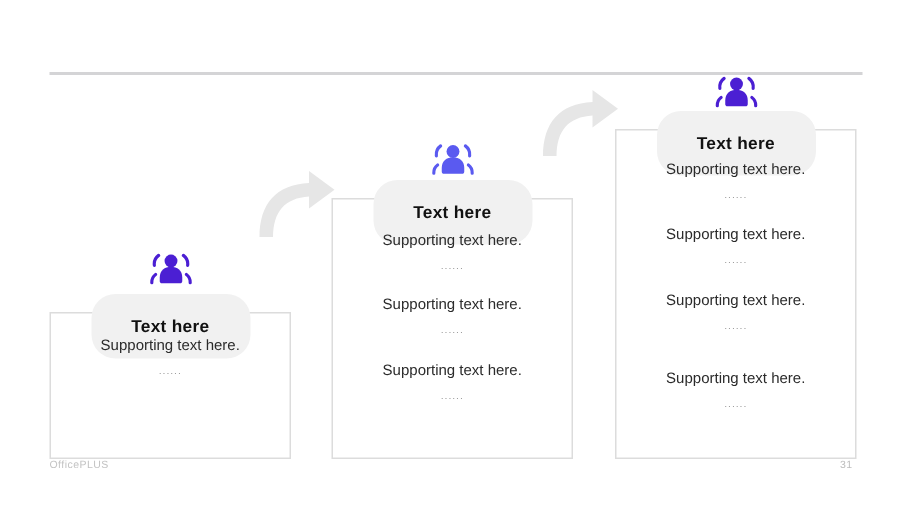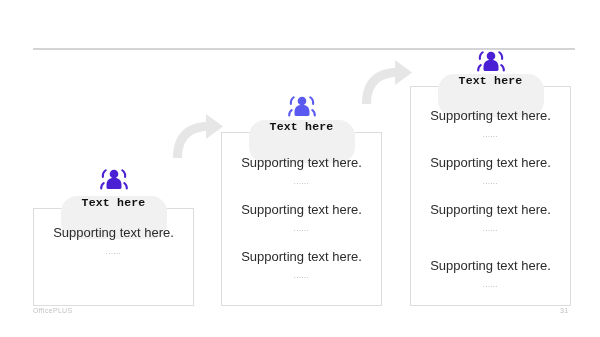--- a/index.html
+++ b/index.html
@@ -54,24 +54,23 @@
   }
 
   .step-pill {
     position: absolute;
     left: 50%;
     transform: translateX(-50%);
     background: #f1f1f1;
     border-radius: 16px;
     height: 43px;
     display: flex;
-    align-items: flex-start;
+    align-items: center;
     justify-content: center;
     box-sizing: border-box;
-    font-family: Liberation Mono, monospace;
   }
 
   .step-pill-label {
     font-size: 11.5px;
     font-weight: bold;
     color: #111111;
     letter-spacing: 0.2px;
     white-space: nowrap;
   }
 
@@ -85,21 +84,21 @@
   }
 
   .support-item {
     display: flex;
     flex-direction: column;
     align-items: center;
     width: 100%;
   }
 
   .support-text {
-    font-size: 13px;
+    font-size: 10px;
     color: #2b2b2b;
     line-height: 1.2;
     white-space: nowrap;
   }
 
   .support-dots {
     font-size: 7px;
     color: #9a9a9a;
     letter-spacing: 0.6px;
     line-height: 1.2;

